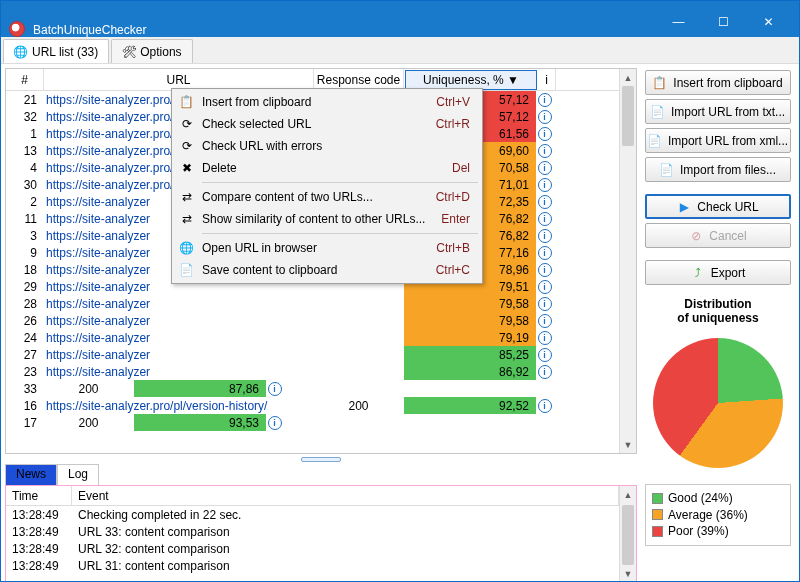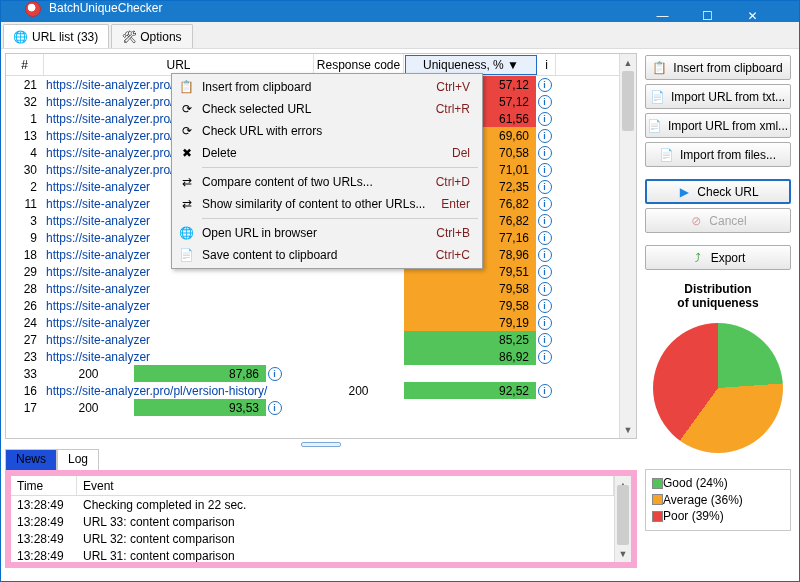--- a/index.html
+++ b/index.html
@@ -1,17 +1,17 @@
 <!DOCTYPE html>
 <html><head>
 <meta charset="utf-8">
 <style>
 *{box-sizing:border-box;margin:0;padding:0;font-family:"Segoe UI",Tahoma,sans-serif;font-size:12px}
 body{background:#fff;width:800px;height:582px;overflow:hidden;border:1px solid #0a6cc6}
-.titlebar{height:21px;background:#1979ca;display:flex;align-items:flex-start;color:#fff;padding:0 24px}
+.titlebar{height:36px;background:#1979ca;display:flex;align-items:flex-end;color:#fff;padding:0 8px}
 .titlebar .appicon{width:16px;height:16px;border-radius:50%;background:radial-gradient(circle at 40% 40%,#fff 30%,#e04040 35%);margin-right:8px;border:1px solid #c03030}
 .titlebar .title{flex:1;font-size:12px}
 .winbtn{width:45px;height:30px;display:flex;align-items:center;justify-content:center;color:#fff}
 .tabbar{height:27px;background:#f0f0f0;display:flex;align-items:flex-end;border-bottom:1px solid #dcdcdc;padding-left:2px}
 .tabbar .tab{height:24px;padding:0 10px;display:flex;align-items:center;gap:4px;border:1px solid #c8c8c8;border-bottom:none;background:#f5f5f5;margin-right:2px;border-radius:2px 2px 0 0;font-size:12px}
 .tabbar .tab.active{background:#fff}
 .tabicon{width:14px;height:14px;display:flex;align-items:center;justify-content:center}
 .content{display:flex;height:calc(100% - 57px)}
 .main{flex:1;display:flex;flex-direction:column;padding:4px;min-width:0}
 .side{width:158px;padding:6px 8px 6px 4px;display:flex;flex-direction:column;gap:4px}
@@ -43,32 +43,32 @@
 .iicon{width:14px;height:14px;border-radius:50%;border:1.5px solid #1e6fc3;color:#1e6fc3;font-size:9px;font-weight:bold;display:flex;align-items:center;justify-content:center;font-style:normal}
 .vscroll{width:17px;background:#f0f0f0;border-left:1px solid #dcdcdc;display:flex;flex-direction:column}
 .vscroll .arr{height:17px;display:flex;align-items:center;justify-content:center;color:#606060;font-size:9px}
 .vscroll .track{flex:1;position:relative}
 .vscroll .thumb{position:absolute;left:2px;right:2px;top:0;height:60px;background:#cdcdcd;border-radius:2px}
 .splitter{height:10px;display:flex;align-items:center;justify-content:center;cursor:row-resize}
 .splitter div{width:40px;height:5px;border:1px solid #7aa8d8;border-radius:2px;background:#e8f0fb}
 .logtabs{display:flex;height:21px}
 .logtabs .lt{padding:2px 10px;border:1px solid #c8c8c8;border-bottom:none;background:#1d4ed8;font-size:12px}
 .logtabs .lt.active{background:#fff}
-.logwrap{flex:0 0 98px;border:6px solid #f9a8d4;display:flex;min-height:0}
+.logwrap{flex:0 0 98px;border:1px solid #f9a8d4;display:flex;min-height:0}
 .logtbl{flex:1;overflow:hidden}
 .lhead{display:flex;height:20px;border-bottom:1px solid #dcdcdc}
 .lhead div{border-right:1px solid #e0e0e0;display:flex;align-items:center;padding-left:6px;font-size:12px}
 .lc-time{width:66px}
 .lc-event{flex:1}
 .lrows .lrow{display:flex;height:17px}
 .lrow div{display:flex;align-items:center;padding-left:6px;font-size:12px}
 .charttitle{text-align:center;font-weight:600;margin-top:8px;line-height:1.2}
 .pie{width:130px;height:130px;border-radius:50%;margin:8px auto;background:conic-gradient(#52c459 0 86deg,#f7a325 86deg 216deg,#ea4440 216deg 360deg)}
 .legend{border:1px solid #c8c8c8;padding:5px 6px;margin-top:4px}
-.legend div{display:flex;align-items:center;font-size:11px;line-height:1.4}
+.legend div{display:flex;align-items:center;gap:5px;font-size:11px;line-height:1.4}
 .swatch{width:11px;height:11px;border:1px solid #888}
 .ctxmenu{position:absolute;left:165px;top:19px;width:312px;background:#f2f2f2;border:1px solid #a0a0a0;box-shadow:2px 2px 4px rgba(0,0,0,.25);padding:2px;z-index:10}
 .ctxmenu .mi{height:22px;display:flex;align-items:center;padding-left:28px;position:relative;font-size:12px}
 .ctxmenu .mi .ci{position:absolute;left:5px;width:16px;height:16px;display:flex;align-items:center;justify-content:center}
 .ctxmenu .mi .sc{position:absolute;right:10px;color:#7f1d1d}
 .ctxmenu .sep{height:1px;background:#d0d0d0;margin:3px 2px 3px 28px}
 </style>
 </head>
 <body>
 

